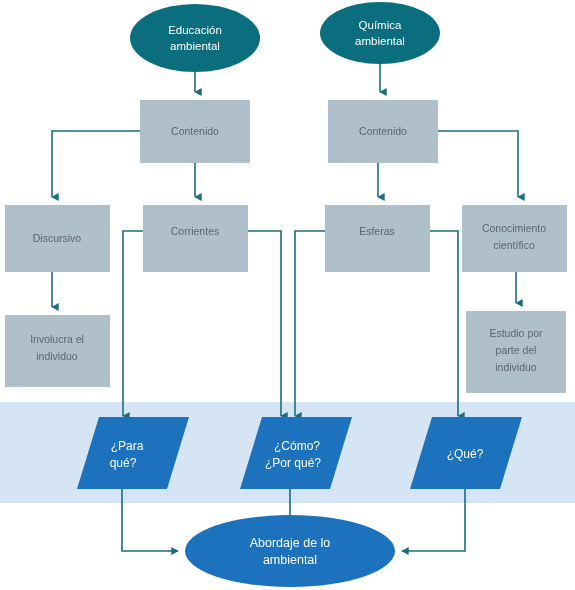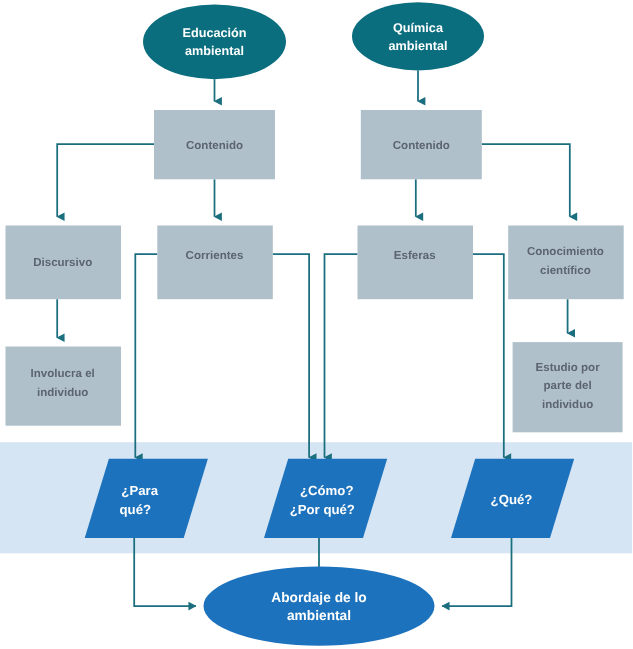--- a/index.html
+++ b/index.html
@@ -9,21 +9,20 @@
   }
   body {
     font-family: "Liberation Sans", sans-serif;
   }
   #diagram-root {
     position: relative;
     width: 575px;
     height: 590px;
     background: #ffffff;
     overflow: hidden;
-    font-weight: bold;
   }
   #flow-svg {
     position: absolute;
     top: 0;
     left: 0;
     width: 575px;
     height: 590px;
   }
   .node-label {
     pointer-events: none;

